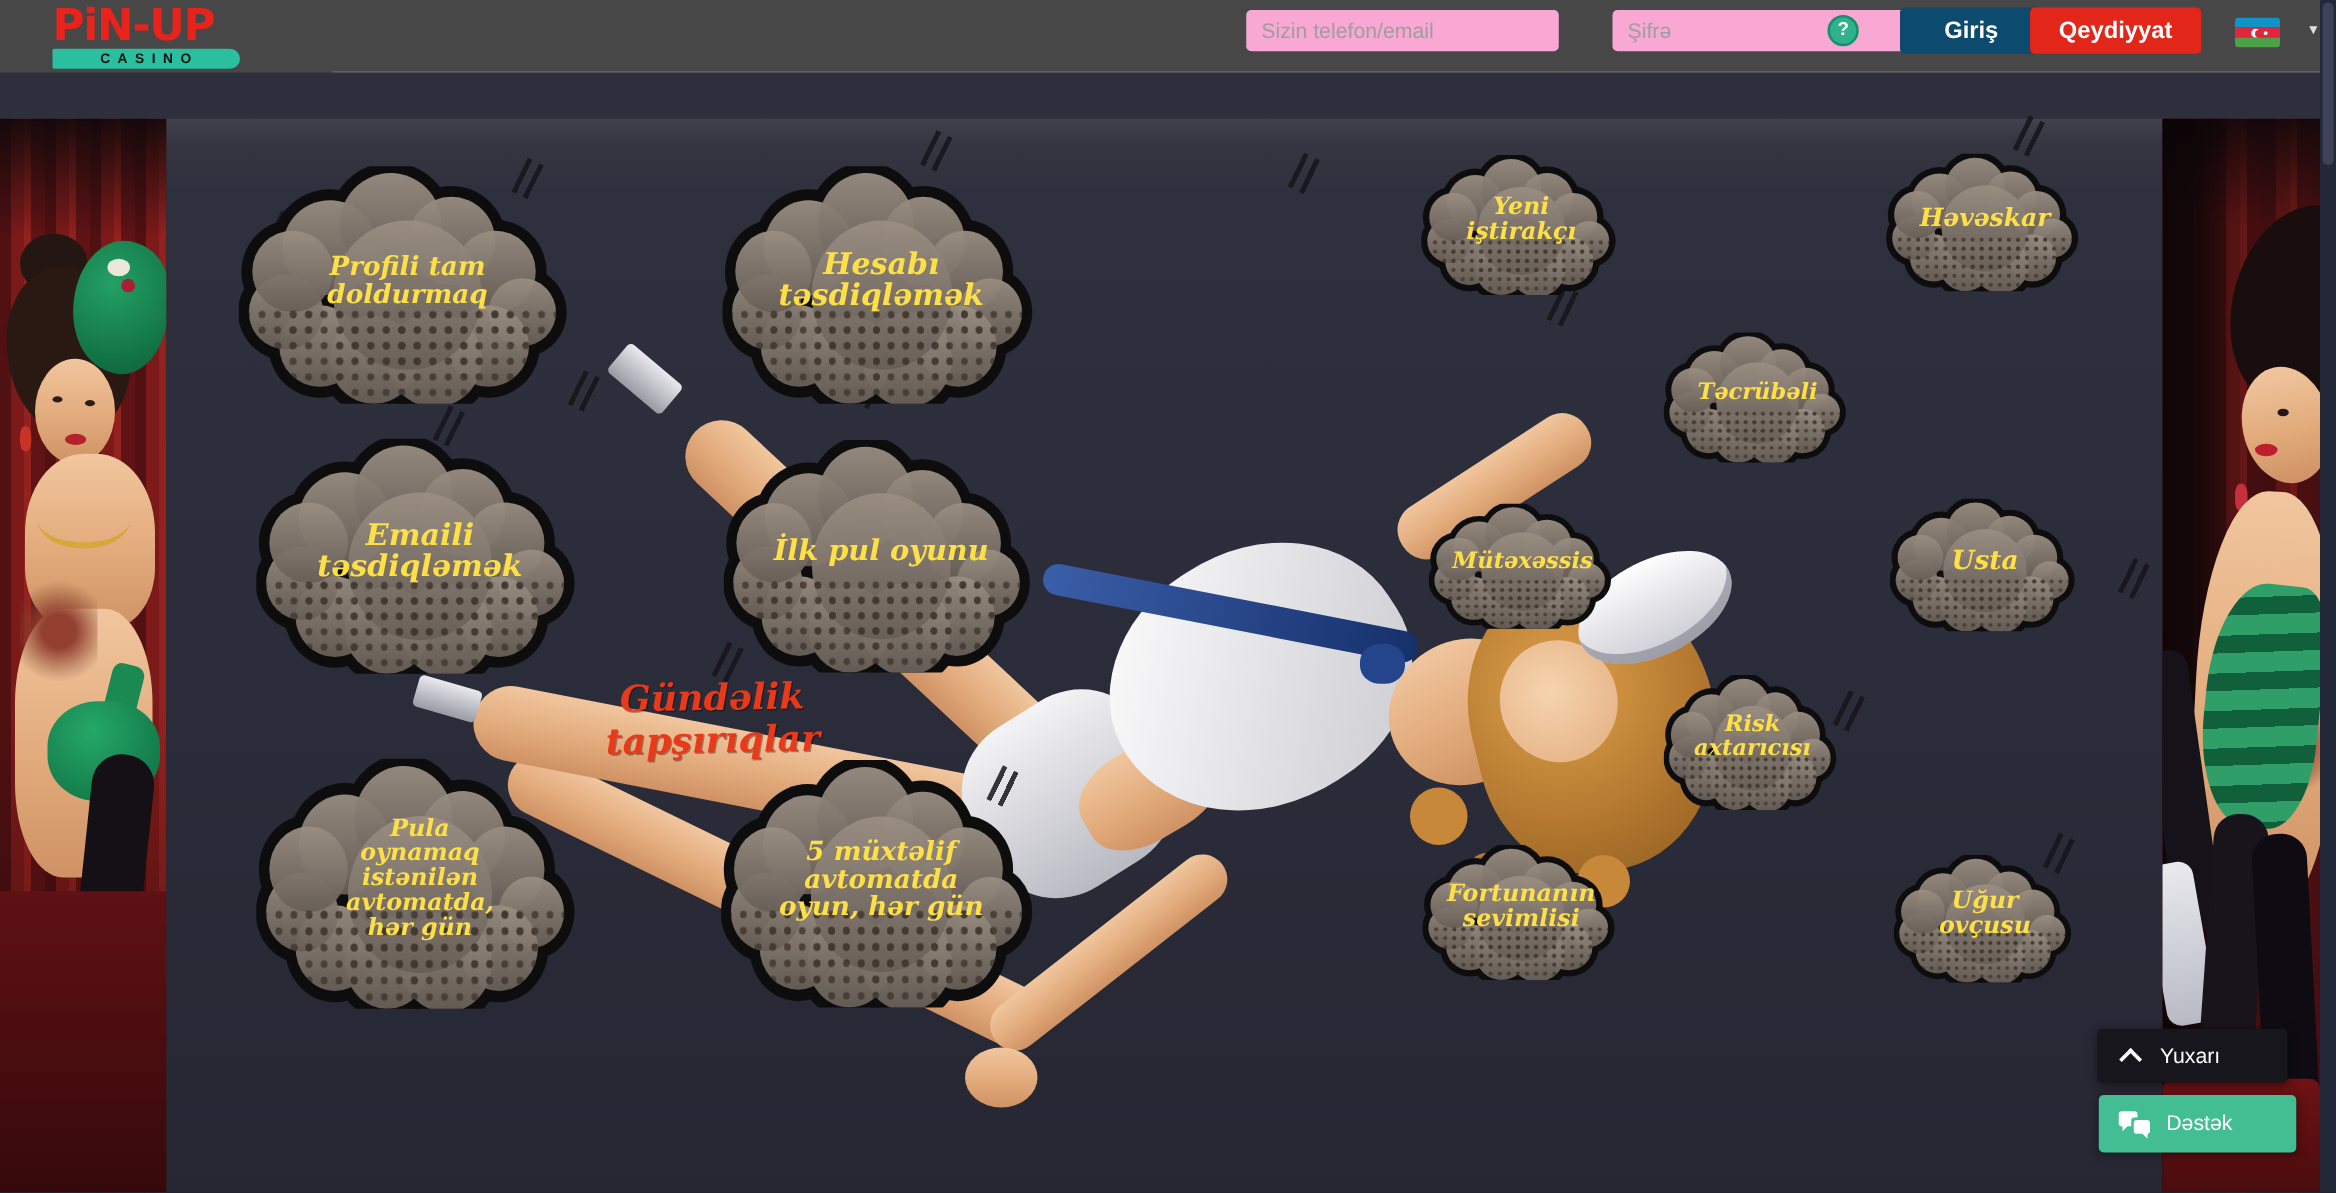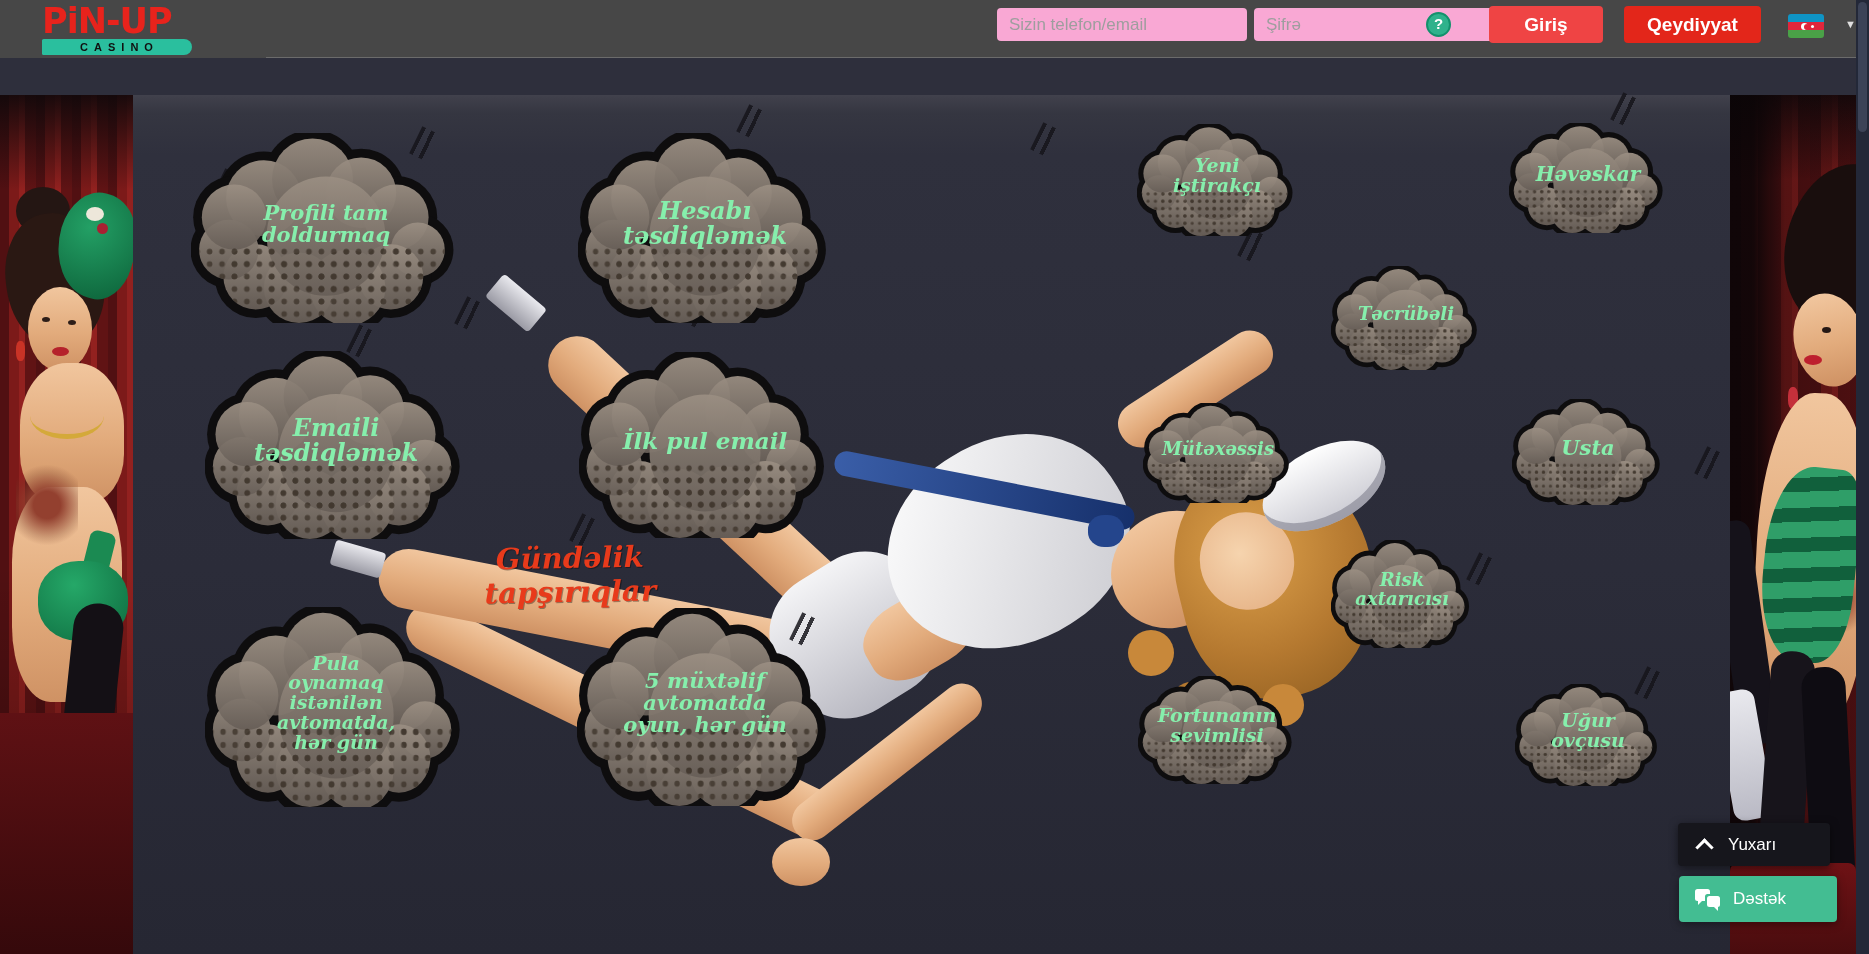--- a/index.html
+++ b/index.html
@@ -13,26 +13,26 @@
   .nav-item{position:absolute;top:0;height:37px;line-height:36px;transform:translateX(-50%);color:#b2b2b2;font-size:17.5px;cursor:pointer;white-space:nowrap}
   .nav-item.more{color:#ffffff;font-size:15px;letter-spacing:2px;font-weight:bold}
 
   .logo{position:absolute;left:42px;top:5px;z-index:40;cursor:pointer}
   .brand{font-family:"DejaVu Sans",sans-serif;font-weight:bold;font-size:35px;line-height:33px;color:#e8231c;letter-spacing:-1px}
   .casino-pill{margin-top:1px;width:150px;background:#2abf9e;color:#101010;font-size:11px;font-weight:bold;letter-spacing:6px;text-align:center;padding:2px 0 2px 5px;border-radius:2px 10px 10px 2px}
 
   .inp{position:absolute;top:8px;height:33px;border:none;border-radius:4px;background:#f9a8d4;font-size:17px;padding:0 12px;color:#444;outline:none;font-family:inherit}
   .inp::placeholder{color:#9e9e9e}
   .tel{left:997px;width:250px}
-  .pass-wrap{position:absolute;left:1254px;top:8px;width:204px;height:33px;z-index:31}
+  .pass-wrap{position:absolute;left:1290px;top:8px;width:204px;height:33px;z-index:31}
   .pass{left:0;top:0;width:252px;padding-right:42px}
   .help{position:absolute;right:7px;top:4px;width:25px;height:25px;border-radius:50%;background:#2fb28c;border:2px solid #13916c;color:#fff;font-weight:bold;font-size:15px;text-align:center;line-height:20px;cursor:pointer}
 
   .btn{position:absolute;top:6px;height:37px;border:none;border-radius:4px;color:#fff;font-weight:bold;font-size:19px;cursor:pointer;font-family:inherit;z-index:31}
-  .login{left:1489px;width:114px;background:#ef4444}
+  .login{left:1520px;width:114px;background:#0c4a6e}
   .reg{left:1624px;width:137px;background:#e3261a}
 
   .lang{position:absolute;left:1788px;top:13px;width:68px;height:27px;cursor:pointer;z-index:31}
   .flag{position:absolute;left:0;top:1px;width:36px;height:24px;border-radius:3px;overflow:hidden;display:block}
   .flag i{display:block;height:8px}
   .f-blue{background:#0f94c5}.f-red{background:#e0263c}.f-green{background:#4aa147}
   .cres{position:absolute;left:13px;top:9px;width:7px;height:7px;border-radius:50%;background:#fff}
   .cres:after{content:"";position:absolute;left:2.5px;top:.5px;width:6px;height:6px;border-radius:50%;background:#e0263c}
   .star{position:absolute;left:23px;top:11px;width:3px;height:3px;border-radius:50%;background:#fff}
   .caret{position:absolute;right:0;top:5px;color:#e0e0e0;font-size:11px}
@@ -65,21 +65,21 @@
   
   .marks{position:absolute;inset:0;z-index:4;pointer-events:none}
   .speedmark{position:absolute;width:15px;height:30px;opacity:.85;transform:rotate(26deg);
     background:linear-gradient(to right,#15141a 0 4px,transparent 4px 10px,#15141a 10px 14px,transparent 14px)}
 
   
   .quests{position:absolute;inset:0;z-index:5}
   .cloud{position:absolute;cursor:pointer}
   .cloud-svg{position:absolute;inset:0;width:100%;height:100%}
   .cloud-label{position:absolute;inset:0;display:flex;align-items:center;justify-content:center;text-align:center;
-    font-family:"DejaVu Serif",serif;font-style:italic;font-weight:bold;color:#86efac;white-space:pre-line;
+    font-family:"DejaVu Serif",serif;font-style:italic;font-weight:bold;color:#fde047;white-space:pre-line;
     line-height:1.04;padding-bottom:8px}
 
   .heading{position:absolute;left:420px;top:541px;width:300px;z-index:6;text-align:center;
     font-family:"DejaVu Serif",serif;font-style:italic;font-weight:bold;font-size:29px;color:#e83a1b;
     text-shadow:1px 1px 0 rgba(0,0,0,.35);transform:rotate(-1deg)}
 
   
   .fab{position:absolute;z-index:40;display:flex;align-items:center;color:#fff;font-size:17px;cursor:pointer;border-radius:4px}
   .fab-top{left:1678px;top:823px;width:152px;height:43px;background:#16161c;padding-left:20px;gap:17px;box-shadow:0 2px 8px rgba(0,0,0,.5)}
   .chev{width:13px;height:13px;border-top:3px solid #fff;border-right:3px solid #fff;transform:rotate(-45deg);margin-top:5px}
@@ -541,21 +541,21 @@
             <circle cx="84" cy="43" r="10"></circle>
             <circle cx="74" cy="53" r="12"></circle>
             <circle cx="58" cy="57" r="14"></circle>
             <circle cx="40" cy="57" r="13"></circle>
             <circle cx="24" cy="53" r="12"></circle>
             <circle cx="14" cy="43" r="11"></circle>
             <circle cx="16" cy="31" r="12"></circle>
             <circle cx="50" cy="38" r="22"></circle>
           </g>
         </svg>
-        <div class="cloud-label" style="font-size: 23px;">İlk pul email</div>
+        <div class="cloud-label" style="font-size: 23px;">İlk pul oyunu</div>
       </div>
       <div class="cloud" style="left: 1143px; top: 403px; width: 150px; height: 100px;">
         <svg class="cloud-svg" viewBox="0 0 100 70" preserveAspectRatio="none">
           <g fill="#0e0d0e">
             <circle cx="27" cy="24" r="17.2"></circle>
             <circle cx="45" cy="17" r="18.2"></circle>
             <circle cx="63" cy="22" r="16.2"></circle>
             <circle cx="76" cy="31" r="15.2"></circle>
             <circle cx="84" cy="43" r="13.2"></circle>
             <circle cx="74" cy="53" r="15.2"></circle>

